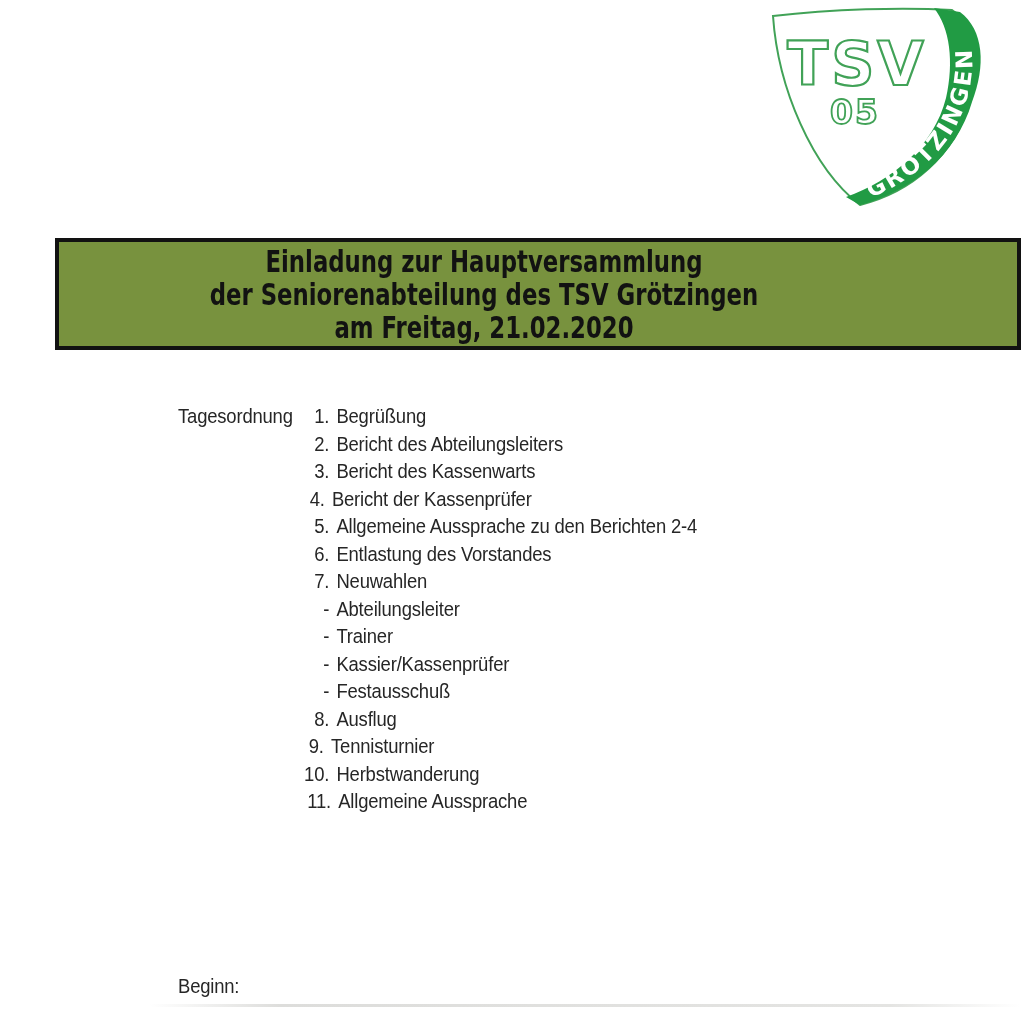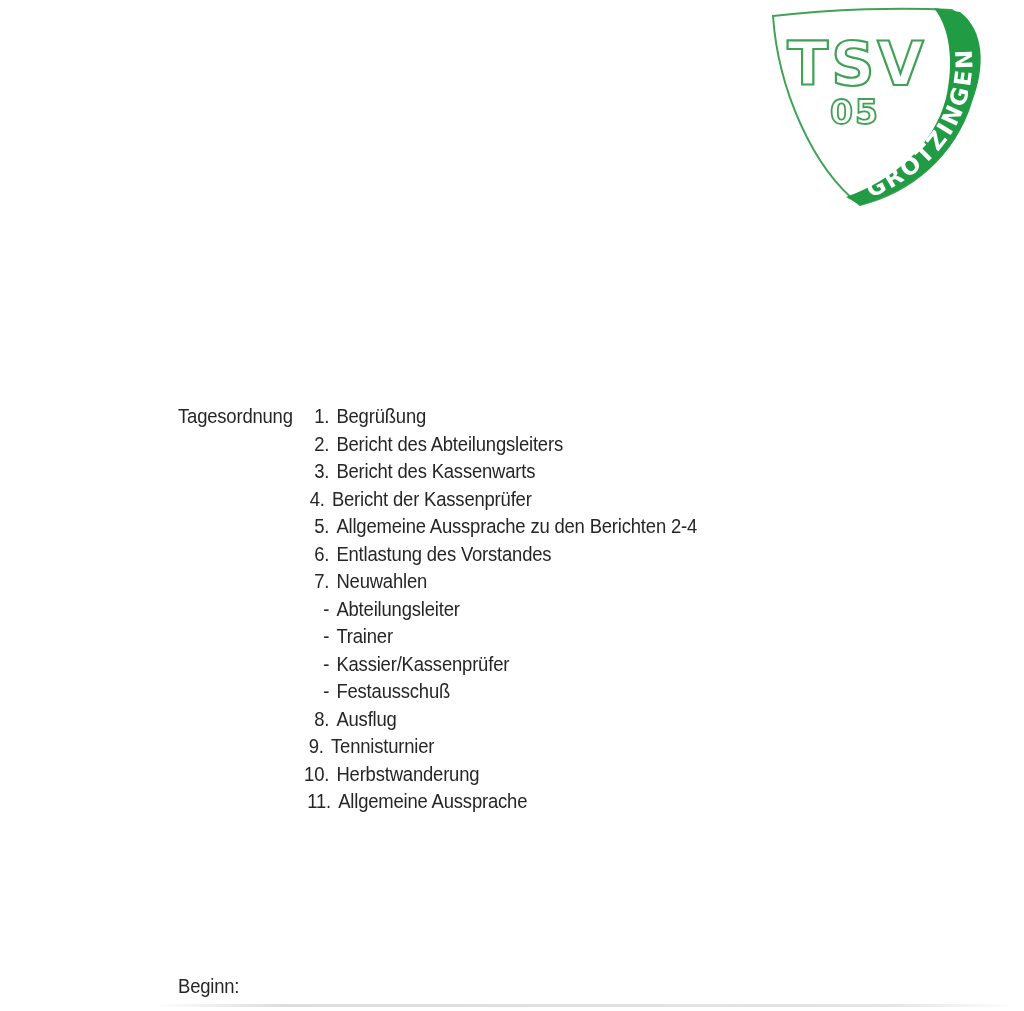--- a/index.html
+++ b/index.html
@@ -71,20 +71,27 @@
 
     <text x="95" y="79" text-anchor="middle" font-family="DejaVu Sans, sans-serif" font-weight="bold" font-size="60" letter-spacing="3" fill="#ffffff" stroke="#41A257" stroke-width="2.2">TSV</text>
 
     <text x="93" y="118" text-anchor="middle" font-family="DejaVu Sans, sans-serif" font-weight="bold" font-size="33" letter-spacing="2" fill="#ffffff" stroke="#41A257" stroke-width="1.8">05</text>
 
     <text font-family="DejaVu Sans, sans-serif" font-weight="bold" font-size="23" letter-spacing="2.5" fill="#ffffff">
       <textPath href="#ribbonTextPath" startOffset="5%">GRÖTZINGEN</textPath>
     </text>
   </svg>
 
+  <div class="banner">
+    <div class="banner-text">
+      <div class="banner-line">Einladung zur Hauptversammlung</div>
+      <div class="banner-line">der Seniorenabteilung des TSV Grötzingen</div>
+      <div class="banner-line">am Freitag, 21.02.2020</div>
+    </div>
+  </div>
 
   <div class="agenda">
     <div class="agenda-label">Tagesordnung</div>
     <div class="agenda-list">
       <div class="agenda-row">
           <span class="num">1.</span>
           <span class="txt">Begrüßung</span>
         </div>
       <div class="agenda-row">
           <span class="num">2.</span>

